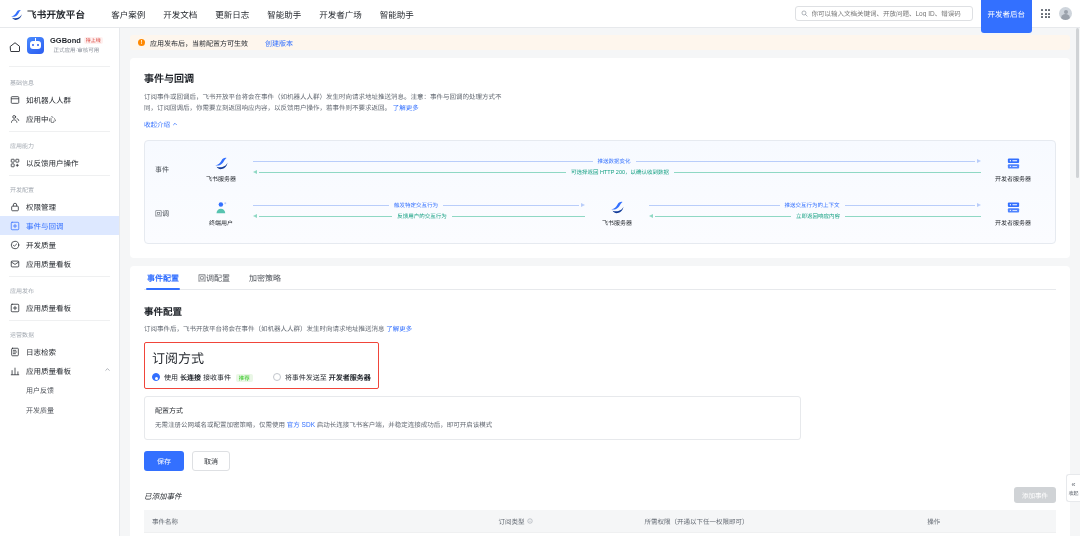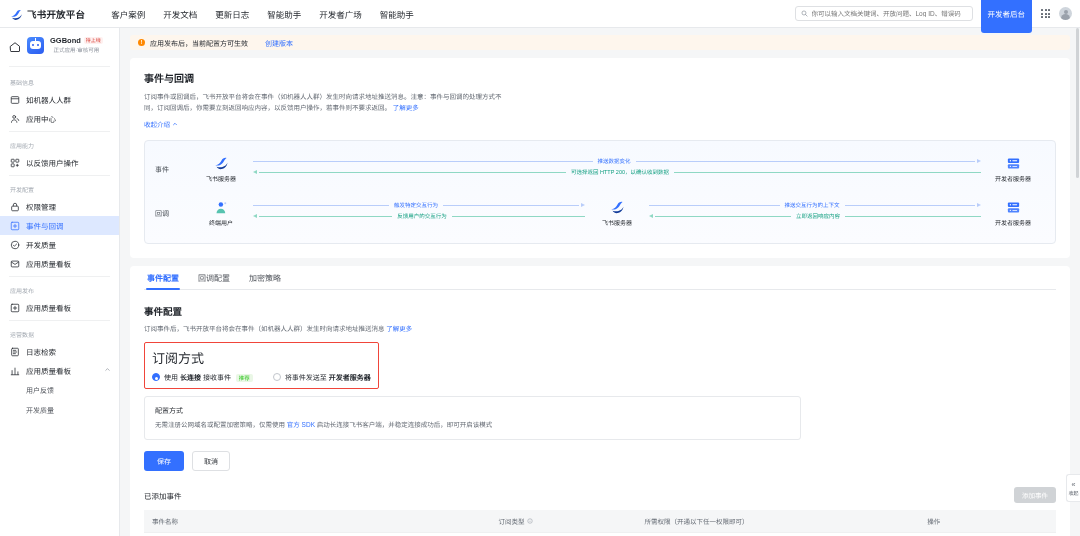--- a/index.html
+++ b/index.html
@@ -201,21 +201,21 @@
 
   .btn-row { display: flex; gap: 8px; margin-bottom: 16px; }
   .btn-primary { background: #3370ff; color: #fff; font-size: 7px;
     border-radius: 3px; padding: 4px 13px; cursor: pointer; border: none;
     font-family: inherit; }
   .btn-ghost { background: #fff; color: #1f2329; font-size: 7px;
     border: 1px solid #dee0e3; border-radius: 3px; padding: 4px 11px;
     cursor: pointer; font-family: inherit; }
 
   .added-head { display: flex; align-items: center; margin-bottom: 7px; }
-  .added-title { font-size: 7.5px; color: #1f2329; }
+  .added-title { font-size: 7.5px; color: #1f2329; font-style: italic; }
   .btn-disabled { margin-left: auto; background: #d0d3d6; color: #fff;
     font-size: 6.5px; border-radius: 3px; padding: 3px 8px; cursor: not-allowed; }
 
   table.tbl { width: 100%; border-collapse: collapse; }
   table.tbl th {
     background: #f5f6f7; font-size: 6.5px; color: #646a73; font-weight: normal;
     text-align: left; padding: 6px 8px; border-bottom: 1px solid #eff0f1;
     white-space: nowrap;
   }
   .th-info { display: inline-flex; align-items: center; gap: 2px; }

